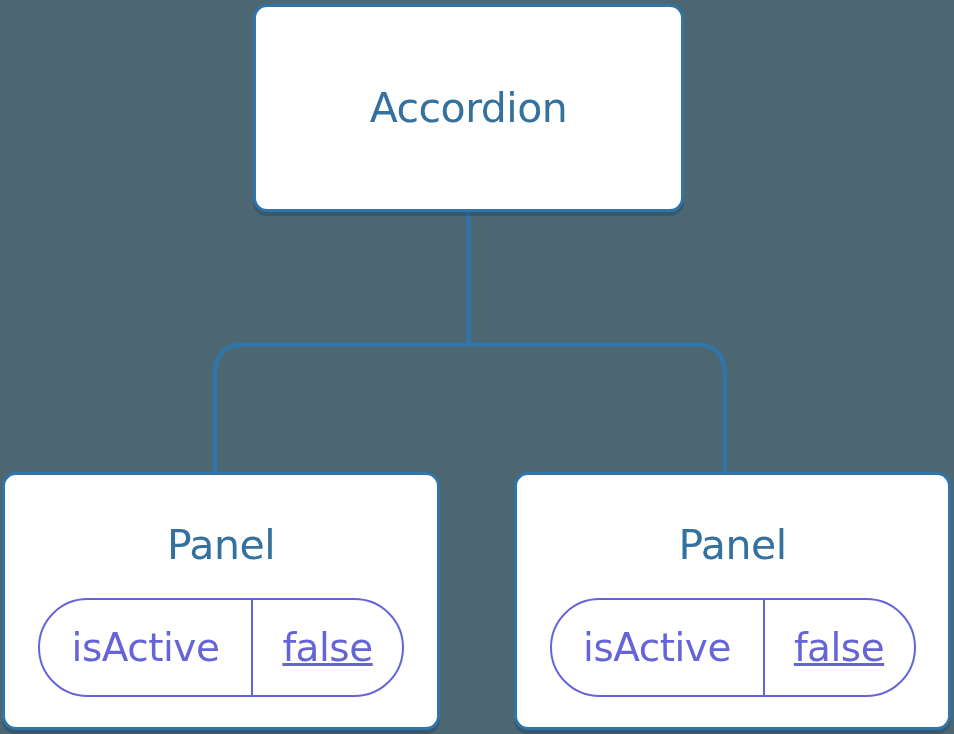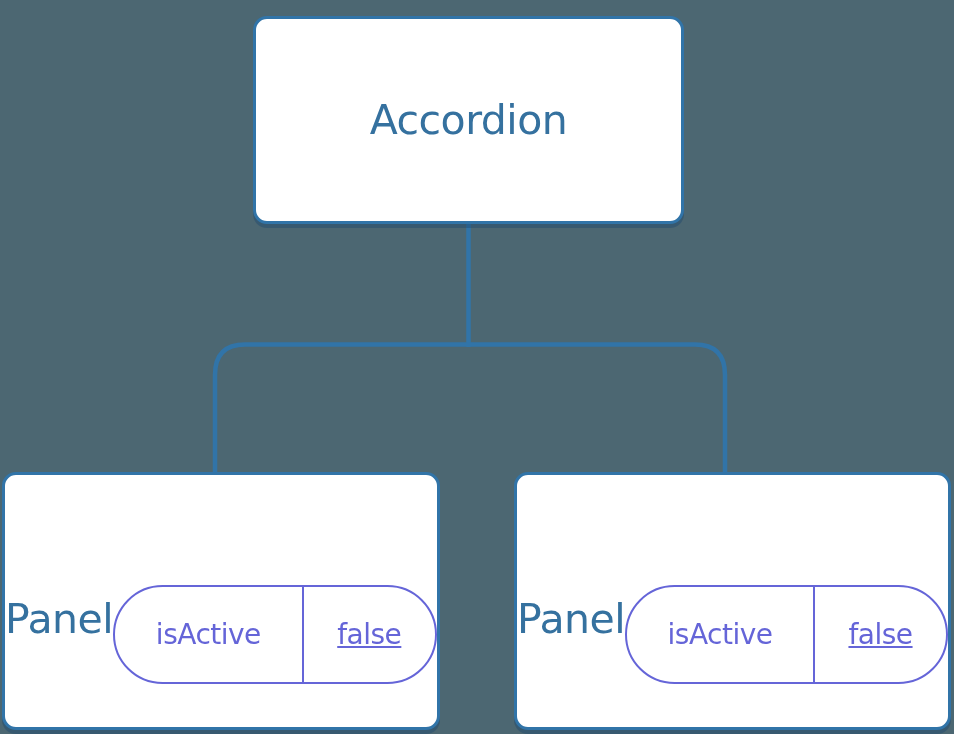--- a/index.html
+++ b/index.html
@@ -43,54 +43,55 @@
     color: var(--node-text, #35719F);
     font-size: 41px;
     font-weight: 500;
     letter-spacing: -0.5px;
     text-align: center;
     line-height: 44px;
     white-space: nowrap;
   }
   .root-node {
     left: 253px;
-    top: 16px;
+    top: 4px;
     width: 431px;
     height: 208px;
     display: flex;
     align-items: center;
     justify-content: center;
   }
   .panel-node {
     top: 472px;
     width: 438px;
     height: 258px;
     display: flex;
+    flex-direction: column;
     align-items: center;
-    padding-top: 36px;
+    padding-top: 48px;
   }
   .panel-node.left  { left: 2px; }
   .panel-node.right { left: 514px; width: 437px; }
   .pill {
     box-sizing: border-box;
     margin-top: 31px;
     width: 366px;
     height: 99px;
     border: 2px solid var(--pill, #6565D8);
     border-radius: 50px;
     background: var(--node-fill, #FFFFFF);
     display: flex;
     overflow: hidden;
   }
   .pill-cell {
     display: flex;
     align-items: center;
     justify-content: center;
     color: var(--pill, #6565D8);
-    font-size: 28px;
+    font-size: 39px;
     letter-spacing: -0.5px;
     white-space: nowrap;
   }
   .pill-key {
     flex: 0 0 58.3%;
   }
   .pill-value {
     flex: 1 1 auto;
     border-left: 2px solid var(--pill, #6565D8);
     text-decoration: underline;

